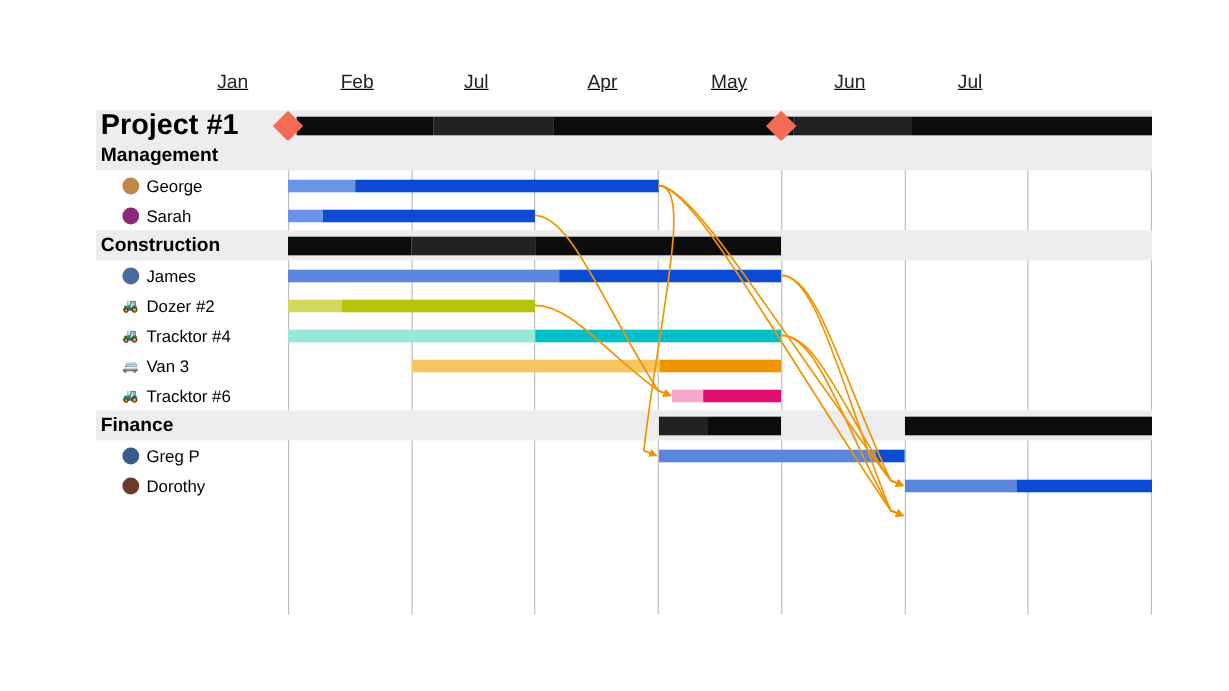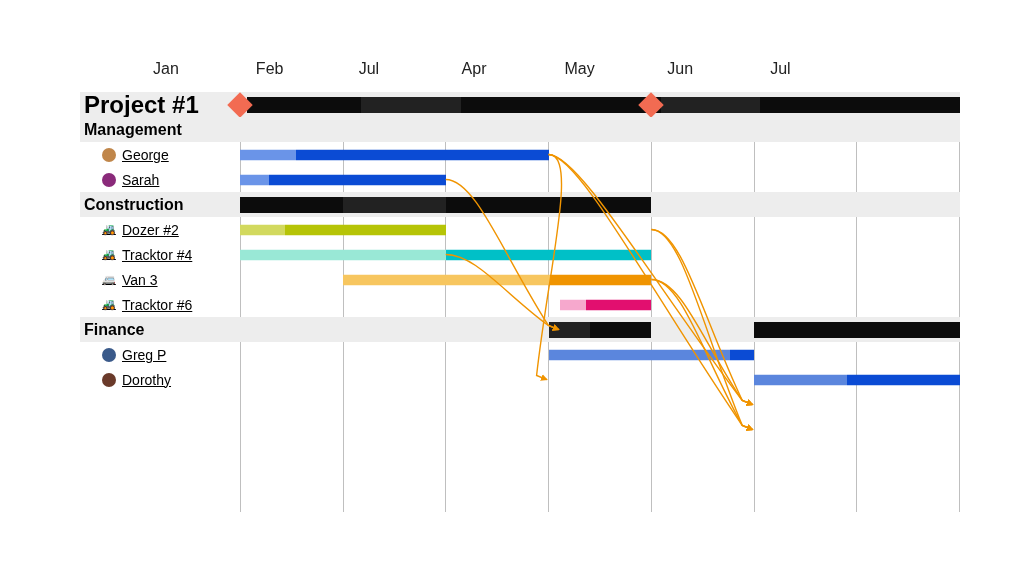--- a/index.html
+++ b/index.html
@@ -12,22 +12,23 @@
     position: relative;
   }
   .chart {
     position: absolute;
     top: 60px;
     left: 80px;
     width: 880px;
   }
   .timeline-area {
     position: relative;
-    margin-left: 68px;
+    margin-left: 96px;
     width: 720px;
+    text-decoration: underline;
   }
   .months {
     display: flex;
     font-size: 16px;
     font-weight: 500;
     color: #222;
     height: 32px;
   }
   .months > div {
     flex: 1;
@@ -66,21 +67,21 @@
   .label {
     width: 160px;
     padding-left: 8px;
     font-size: 13px;
     display: flex;
     align-items: center;
     gap: 6px;
   }
   .label.project { font-size: 24px; font-weight: 700; padding-left: 4px; }
   .label.section { font-size: 16px; font-weight: 700; padding-left: 4px; }
-  .label.item { padding-left: 22px; font-size: 14px; text-decoration: underline; }
+  .label.item { padding-left: 22px; font-size: 14px; }
   .avatar {
     width: 14px; height: 14px; border-radius: 50%;
     display: inline-block;
     flex-shrink: 0;
   }
   .iconbox {
     width: 14px; height: 14px;
     display: inline-flex;
     align-items: center; justify-content: center;
     font-size: 11px;
@@ -192,20 +193,32 @@
       </div>
       <div class="row header">
         <div class="label section">
           <span>Construction</span>
         </div>
         <div class="barzone">
           <div class="bar thick" style="left: 0px; width: 411.408px;">
             <div class="seg" style="width: 25%; background: rgb(12, 12, 12);"></div>
             <div class="seg" style="width: 25%; background: rgb(34, 34, 34);"></div>
             <div class="seg" style="width: 50%; background: rgb(12, 12, 12);"></div>
+          </div>
+        </div>
+      </div>
+      <div class="row">
+        <div class="label item">
+          <span class="avatar" style="background: rgb(74, 106, 160);"></span>
+          <span>James</span>
+        </div>
+        <div class="barzone">
+          <div class="bar" style="left: 0px; width: 411.408px;">
+            <div class="seg" style="width: 55%; background: rgb(91, 134, 221);"></div>
+            <div class="seg" style="width: 45%; background: rgb(11, 75, 212);"></div>
           </div>
         </div>
       </div>
       <div class="row">
         <div class="label item">
           <span class="iconbox">🚜</span>
           <span>Dozer #2</span>
         </div>
         <div class="barzone">
           <div class="bar" style="left: 0px; width: 205.704px;">

